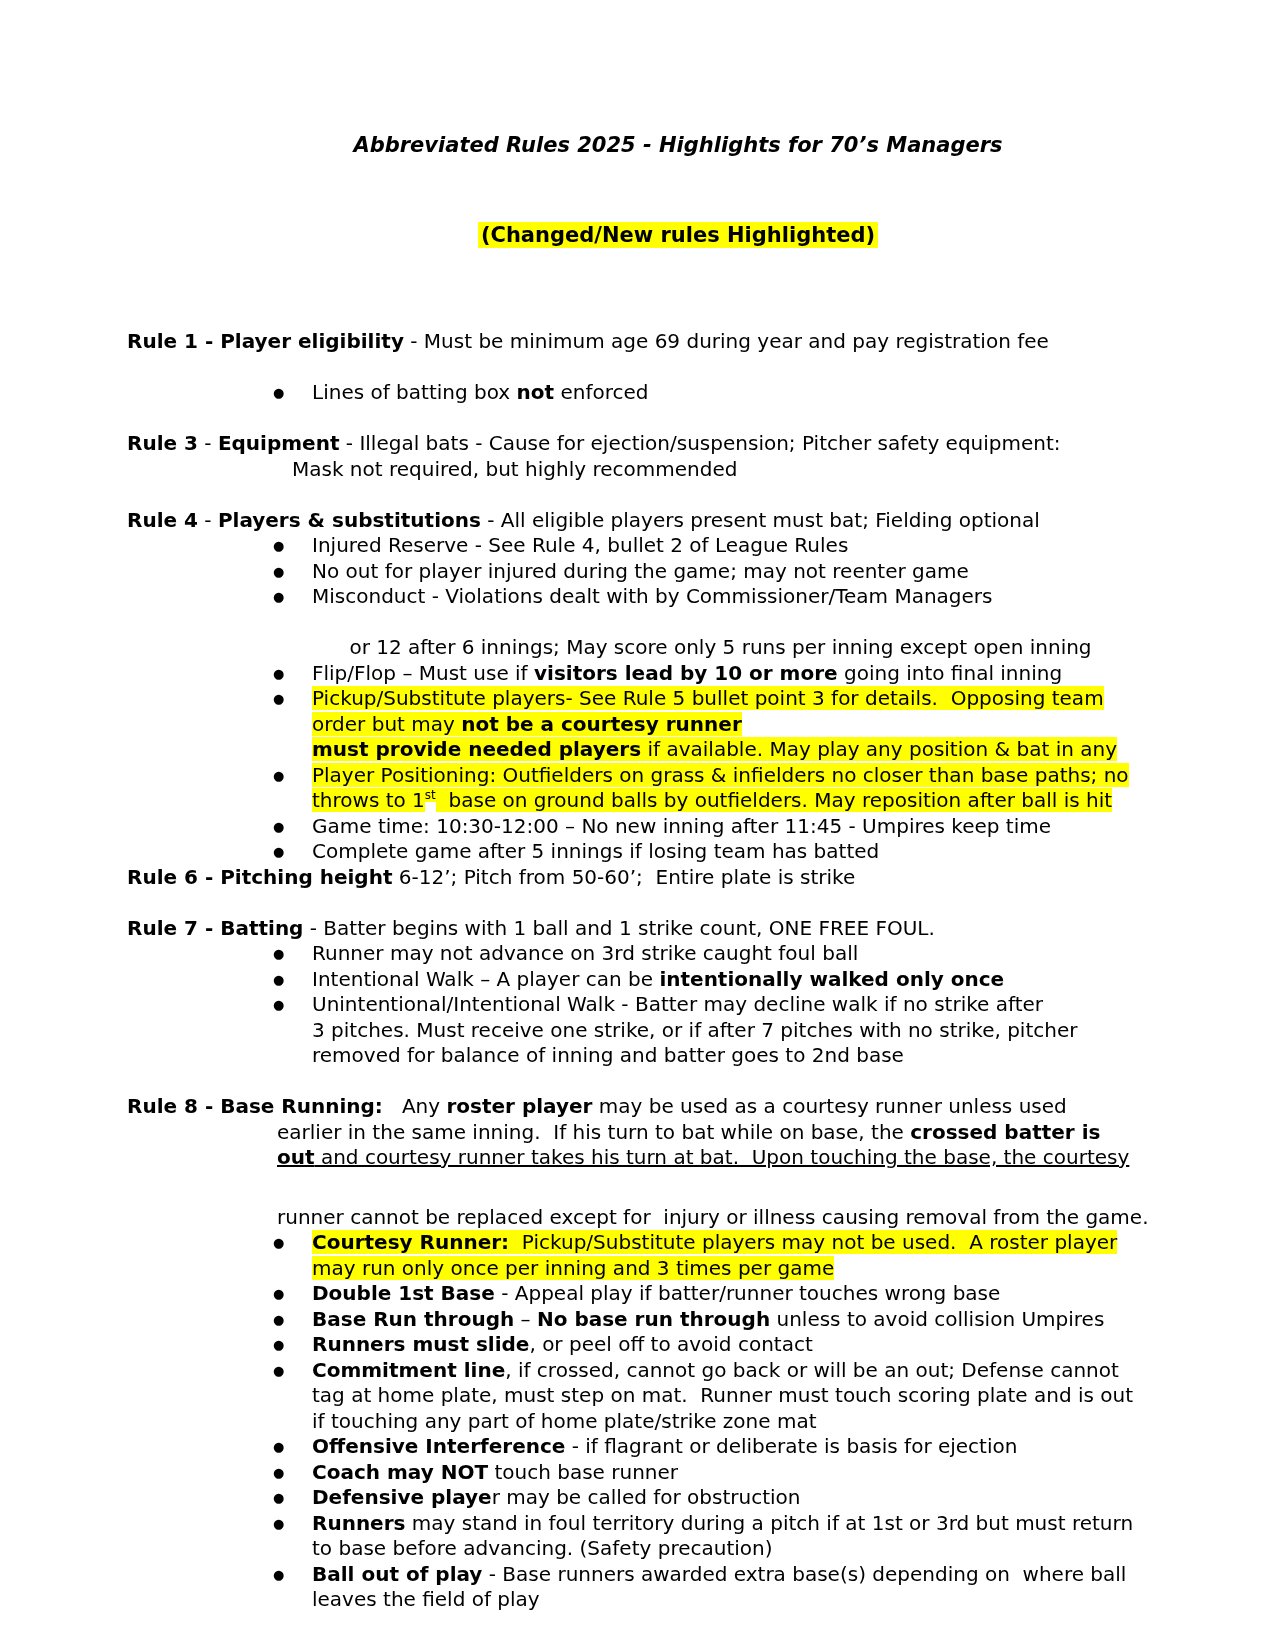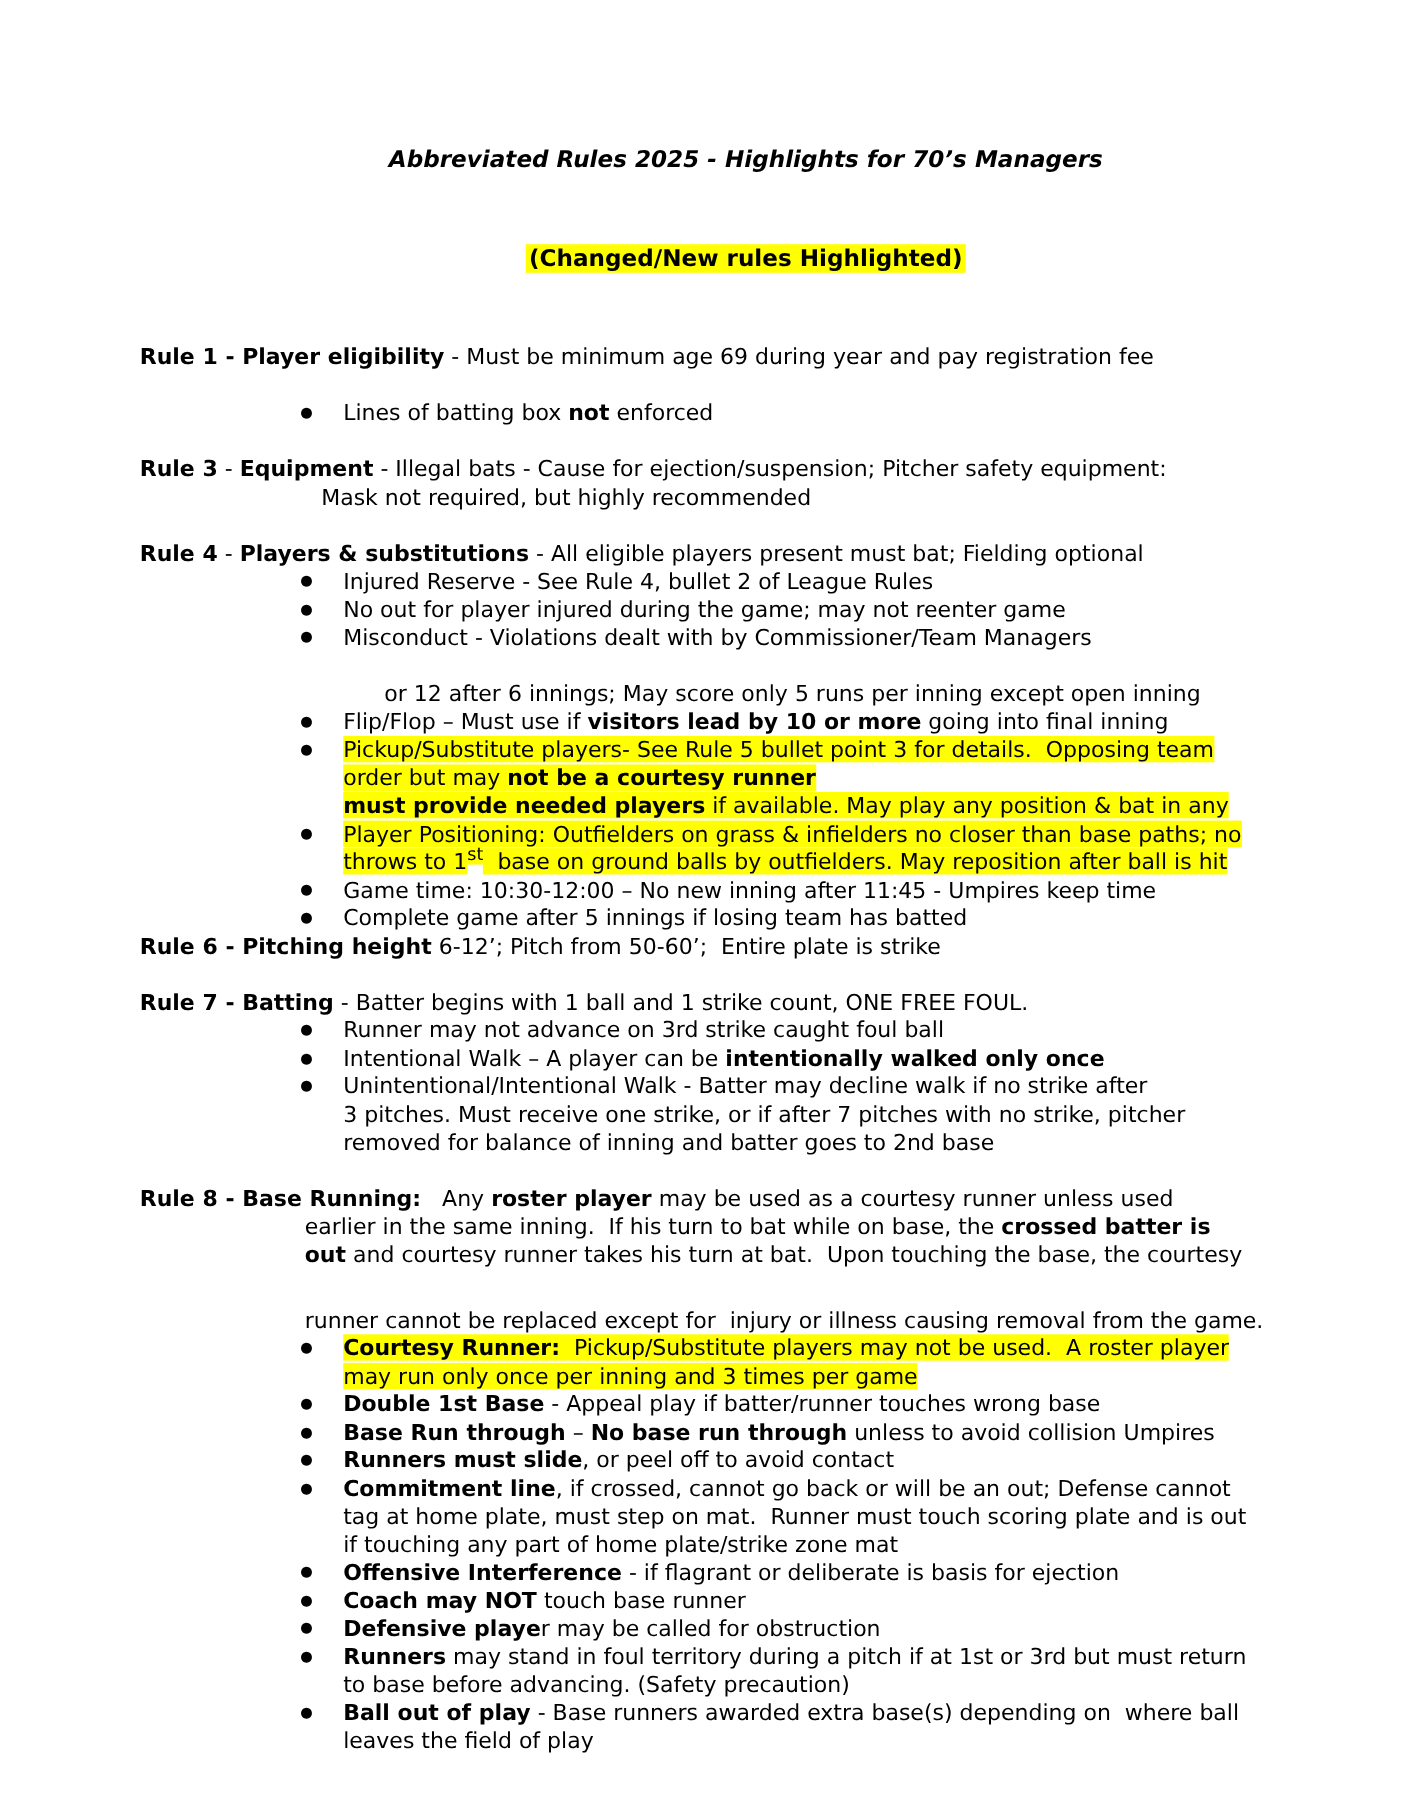--- a/index.html
+++ b/index.html
@@ -17,21 +17,21 @@
   }
   .title-block { text-align: center; white-space: pre; }
   .doc-title {
     font-weight: bold;
     font-size: 21px;
     line-height: 26px;
     font-style: italic;
   }
   .doc-subtitle-row {
     margin-top: 16px;
-    margin-bottom: 16px;
+    margin-bottom: 33px;
     line-height: 26px;
   }
   .doc-subtitle {
     display: inline-block;
     font-weight: bold;
     font-size: 21px;
     padding: 0 3px;
   }
   .line {
     position: relative;
@@ -42,21 +42,21 @@
   .glyph {
     position: absolute;
     left: 146px;
     top: 0;
     font-size: 13px;
     line-height: 25.5px;
   }
   .b { font-weight: bold; }
   .h { background: var(--hl, #ffff00); }
   .sup {
-    font-size: 16px;
+    font-size: 12px;
     vertical-align: super;
     line-height: 0;
     text-align: center;
   }
 </style>
 </head>
 <body style="background: rgb(255, 255, 255); color: rgb(0, 0, 0);">
 
 <div class="content">
   <div class="title-block">
@@ -89,21 +89,21 @@
       <div class="line blank"></div>
       <div class="line"><span class="b">Rule 7 - Batting</span><span> - Batter begins with 1 ball and 1 strike count, ONE FREE FOUL.</span></div>
       <div class="line" style="padding-left: 185px;"><span class="glyph">●</span><span>Runner may not advance on 3rd strike caught foul ball</span></div>
       <div class="line" style="padding-left: 185px;"><span class="glyph">●</span><span>Intentional Walk – A player can be </span><span class="b">intentionally walked only once</span></div>
       <div class="line" style="padding-left: 185px;"><span class="glyph">●</span><span>Unintentional/Intentional Walk - Batter may decline walk if no strike after</span></div>
       <div class="line" style="padding-left: 185px;"><span>3 pitches. Must receive one strike, or if after 7 pitches with no strike, pitcher</span></div>
       <div class="line" style="padding-left: 185px;"><span>removed for balance of inning and batter goes to 2nd base</span></div>
       <div class="line blank"></div>
       <div class="line"><span class="b">Rule 8 - Base Running:</span><span>   Any </span><span class="b">roster player</span><span> may be used as a courtesy runner unless used</span></div>
       <div class="line" style="padding-left: 150px;"><span>earlier in the same inning.  If his turn to bat while on base, the </span><span class="b">crossed batter is</span></div>
-      <div class="line" style="padding-left: 150px;"><span class="b">out</span><span> and courtesy runner takes his turn at bat.  Upon touching the base, the courtesy</span></div>
+      <div class="line" style="padding-left: 150px; text-decoration: underline;"><span class="b">out</span><span> and courtesy runner takes his turn at bat.  Upon touching the base, the courtesy</span></div>
       <div class="line" style="padding-left: 150px; margin-top: 34px;"><span>runner cannot be replaced except for  injury or illness causing removal from the game.</span></div>
       <div class="line" style="padding-left: 185px;"><span class="glyph">●</span><span class="b h">Courtesy Runner:</span><span class="h">  Pickup/Substitute players may not be used.  A roster player</span></div>
       <div class="line" style="padding-left: 185px;"><span class="h">may run only once per inning and 3 times per game</span></div>
       <div class="line" style="padding-left: 185px;"><span class="glyph">●</span><span class="b">Double 1st Base</span><span> - Appeal play if batter/runner touches wrong base</span></div>
       <div class="line" style="padding-left: 185px;"><span class="glyph">●</span><span class="b">Base Run through</span><span> – </span><span class="b">No base run through</span><span> unless to avoid collision Umpires</span></div>
       <div class="line" style="padding-left: 185px;"><span class="glyph">●</span><span class="b">Runners must slide</span><span>, or peel off to avoid contact</span></div>
       <div class="line" style="padding-left: 185px;"><span class="glyph">●</span><span class="b">Commitment line</span><span>, if crossed, cannot go back or will be an out; Defense cannot</span></div>
       <div class="line" style="padding-left: 185px;"><span>tag at home plate, must step on mat.  Runner must touch scoring plate and is out</span></div>
       <div class="line" style="padding-left: 185px;"><span>if touching any part of home plate/strike zone mat</span></div>
       <div class="line" style="padding-left: 185px;"><span class="glyph">●</span><span class="b">Offensive Interference</span><span> - if flagrant or deliberate is basis for ejection</span></div>

